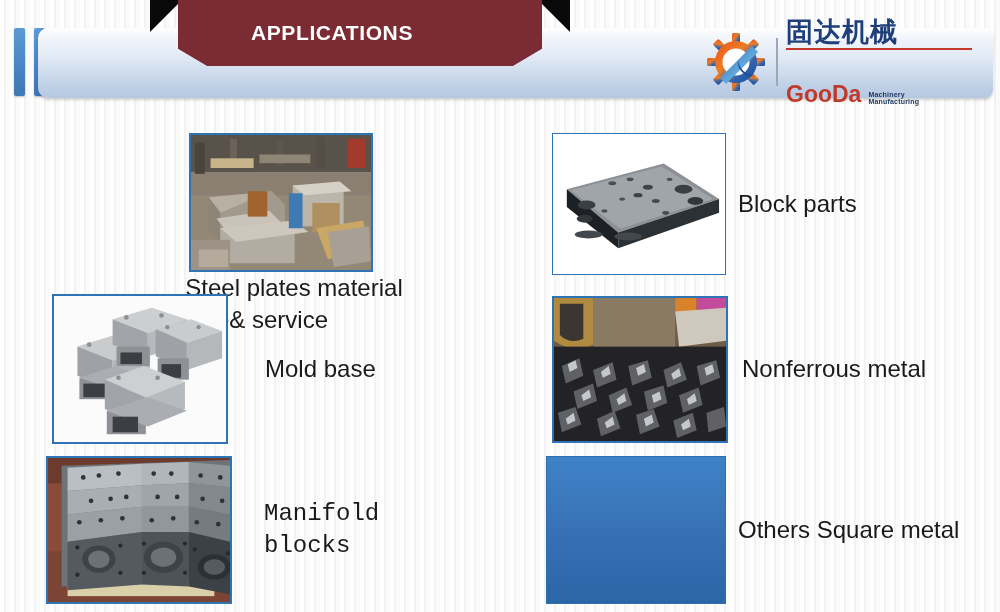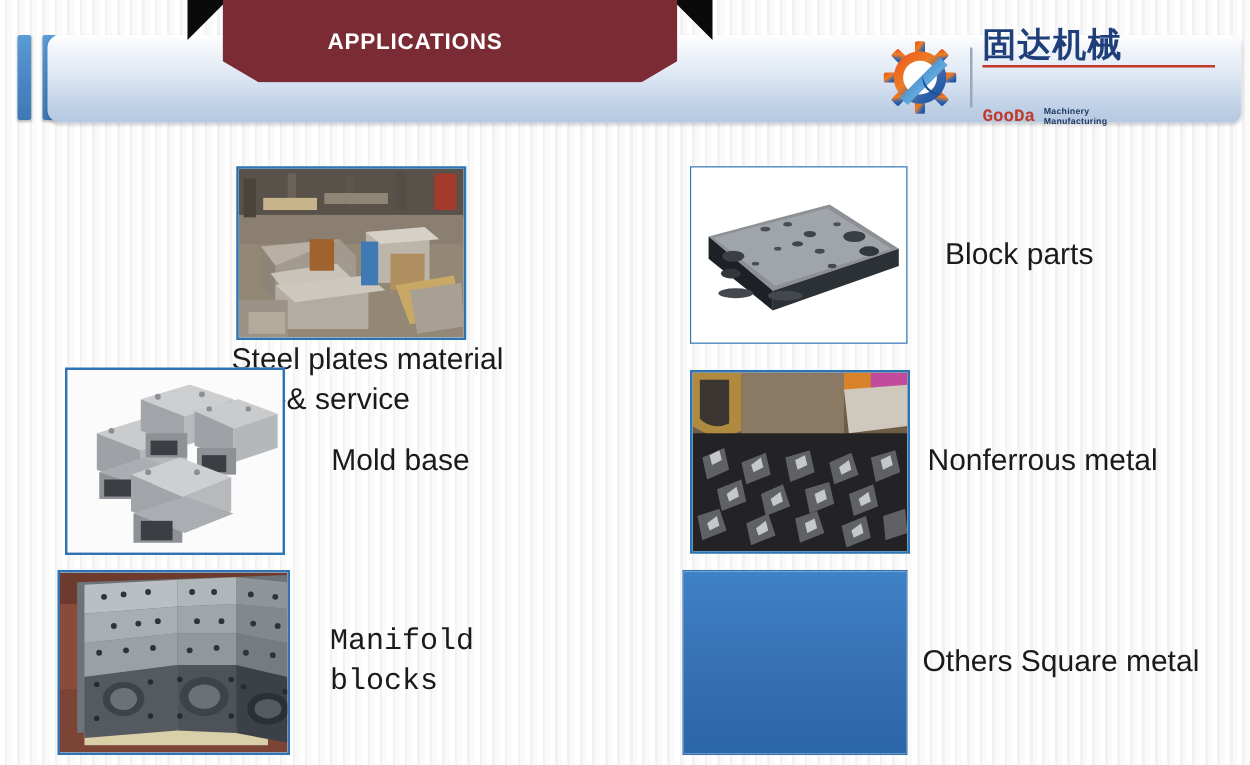--- a/index.html
+++ b/index.html
@@ -105,21 +105,21 @@
   #ribbon-title {
     position: absolute;
     left: 0;
     top: 0;
     width: 364px;
     height: 66px;
     display: flex;
     align-items: center;
     justify-content: center;
     color: #ffffff;
-    font-size: 18px;
+    font-size: 21px;
     font-weight: bold;
     letter-spacing: 0.6px;
     font-family: "Liberation Sans", sans-serif;
   }
 
   
   #logo {
     position: absolute;
     left: 706px;
     top: 29px;
@@ -159,25 +159,25 @@
     height: 2px;
     background: #c0392b;
     margin: 1px 0 1px 0;
     width: 186px;
   }
   #logo-bottom-row {
     display: flex;
     align-items: flex-end;
   }
   #logo-gooda {
-    font-size: 14px;
+    font-size: 23px;
     font-weight: bold;
     color: #c0392b;
     line-height: 1;
-    font-family: Liberation Mono, monospace;
+    font-family: Liberation Sans, sans-serif;
     letter-spacing: 0px;
     margin-top: 32px;
   }
   #logo-sub {
     margin-left: 7px;
     display: flex;
     flex-direction: column;
     line-height: 1.05;
   }
   .logo-sub-line {
@@ -231,21 +231,21 @@
   #item-5 { left: 546px; top: 344px; width: 450px; height: 148px; }
 
   #thumb-0 { width: 184px; height: 139px; }
   #thumb-1 { width: 174px; height: 142px; border-width: 1px; }
   #thumb-2 { width: 176px; height: 150px; }
   #thumb-3 { width: 176px; height: 147px; }
   #thumb-4 { width: 186px; height: 148px; }
   #thumb-5 { width: 180px; height: 148px; border: 1px solid #2f6fae; }
 
   #label-0 { margin-left: 26px; }
-  #label-1 { margin-left: 30px; }
+  #label-1 { margin-left: 12px; }
   #label-2 { margin-left: 37px; }
   #label-3 { margin-left: 14px; }
   #label-4 { margin-left: 32px; font-family: Liberation Mono, monospace; }
   #label-5 { margin-left: 12px; }
 
   .thumb-svg { display: block; width: 100%; height: 100%; }
 
   #thumb-5-fill {
     width: 100%;
     height: 100%;

